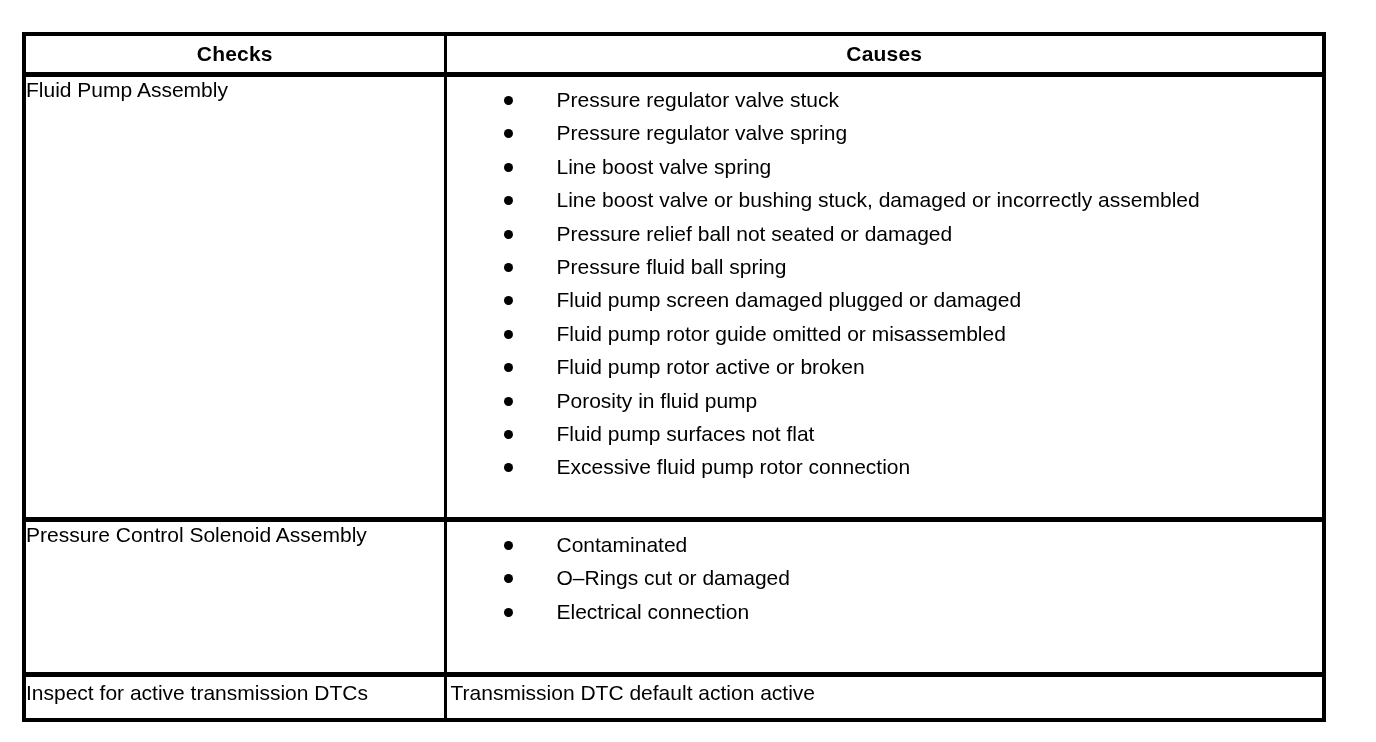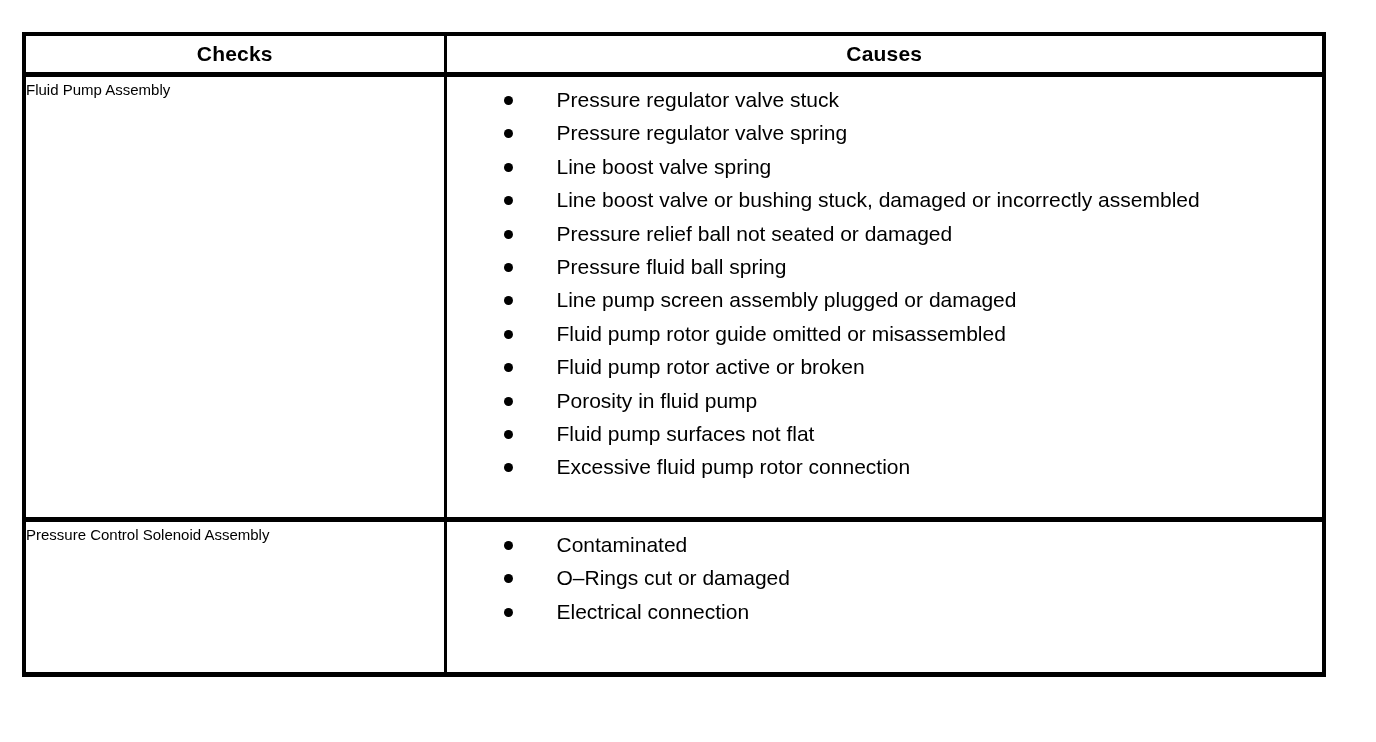--- a/index.html
+++ b/index.html
@@ -65,21 +65,21 @@
     height: 36px;
     text-align: center;
     font-weight: bold;
     font-size: 21px;
     line-height: 36px;
     letter-spacing: 0.2px;
   }
 
   
   .checks-cell {
-    font-size: 15px;
+    font-size: 21px;
     line-height: 26px;
     padding: 6px 0 0 6px;
     white-space: nowrap;
   }
   .checks-cell.compact {
     padding-top: 3px;
   }
 
   
   .causes-cell {
@@ -144,38 +144,44 @@
     <tr class="row-1 rule-below">
       <td class="cell checks-cell">Fluid Pump Assembly</td>
       <td class="cell last-col causes-cell">
         <ul class="cause-list">
           <li><span class="bullet"></span><span>Pressure regulator valve stuck</span></li>
           <li><span class="bullet"></span><span>Pressure regulator valve spring</span></li>
           <li><span class="bullet"></span><span>Line boost valve spring</span></li>
           <li><span class="bullet"></span><span>Line boost valve or bushing stuck, damaged or incorrectly assembled</span></li>
           <li><span class="bullet"></span><span>Pressure relief ball not seated or damaged</span></li>
           <li><span class="bullet"></span><span>Pressure fluid ball spring</span></li>
-          <li><span class="bullet"></span><span>Line pump screen assembly plugged or damaged</span></li>
+          <li><span class="bullet"></span><span>Fluid pump screen damaged plugged or damaged</span></li>
           <li><span class="bullet"></span><span>Fluid pump rotor guide omitted or misassembled</span></li>
           <li><span class="bullet"></span><span>Fluid pump rotor active or broken</span></li>
           <li><span class="bullet"></span><span>Porosity in fluid pump</span></li>
           <li><span class="bullet"></span><span>Fluid pump surfaces not flat</span></li>
           <li><span class="bullet"></span><span>Excessive fluid pump rotor connection</span></li>
         </ul>
       </td>
     </tr>
 
     <tr class="row-2 rule-below">
       <td class="cell checks-cell">Pressure Control Solenoid Assembly</td>
       <td class="cell last-col causes-cell">
         <ul class="cause-list">
           <li><span class="bullet"></span><span>Contaminated</span></li>
           <li><span class="bullet"></span><span>O–Rings cut or damaged</span></li>
           <li><span class="bullet"></span><span>Electrical connection</span></li>
         </ul>
       </td>
     </tr>
 
+    <tr class="row-3">
+      <td class="cell checks-cell compact">Inspect for active transmission DTCs</td>
+      <td class="cell last-col">
+        <div class="cause-plain">Transmission DTC default action active</div>
+      </td>
+    </tr>
 
   </tbody>
     </table>
 
 </div>
 
 </body></html>

